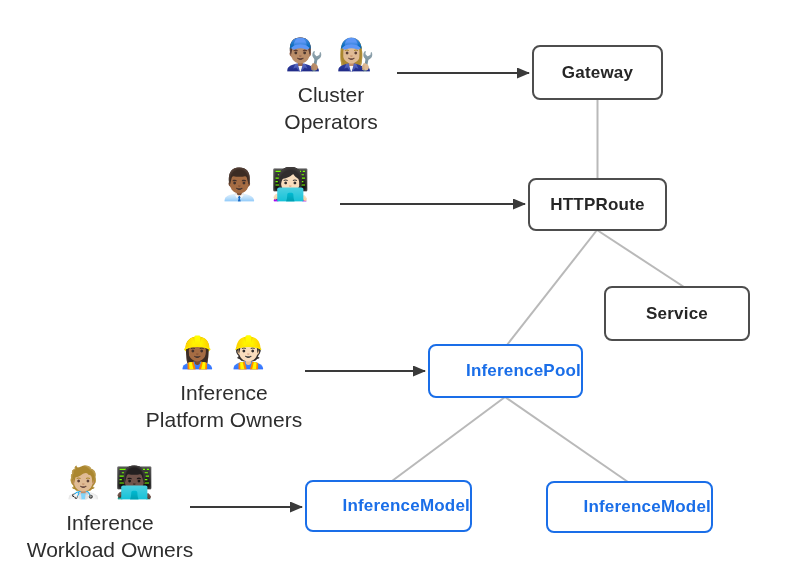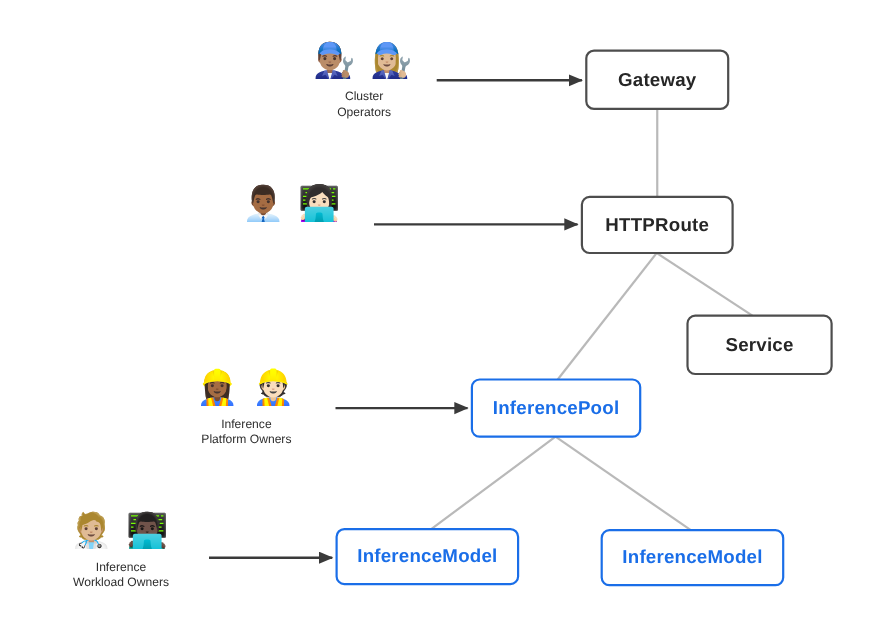--- a/index.html
+++ b/index.html
@@ -26,41 +26,42 @@
     border:2.5px solid var(--standard-border);
     border-radius:8px;
     font-size:17px;font-weight:bold;
     color:var(--standard-text);
     letter-spacing:.2px;
     box-sizing:border-box;
   }
   .node.inference{
     border-color:var(--inference-accent);
     color:var(--inference-accent);
+    justify-content:flex-end;
   }
   .node-gateway{left:532px;top:45px;width:131px;height:55px;}
   .node-httproute{left:528px;top:178px;width:139px;height:53px;}
-  .node-service{left:624px;top:286px;width:133px;height:55px;}
+  .node-service{left:604px;top:286px;width:146px;height:55px;}
   .node-inferencepool{left:428px;top:344px;width:155px;height:54px;}
   .node-inferencemodel-1{left:305px;top:480px;width:167px;height:52px;}
   .node-inferencemodel-2{left:546px;top:481px;width:167px;height:52px;}
   .actor{
     position:absolute;z-index:1;
     text-align:center;
   }
   .actor .emoji{
     display:block;
     font-size:31px;line-height:38px;
     letter-spacing:2px;
     white-space:nowrap;
   }
   .actor .actor-label{
     display:block;
     margin-top:7px;
-    font-size:11px;line-height:1.3;
+    font-size:21px;line-height:1.3;
     color:var(--label-text);
     white-space:pre-line;
   }
   .actor-cluster-operators{left:251px;top:36px;width:160px;}
   .actor-application-developers{left:186px;top:166px;width:160px;}
   .actor-inference-platform-owners{left:134px;top:334px;width:180px;}
   .actor-inference-workload-owners{left:20px;top:464px;width:180px;}
 </style>
 </head>
 <body>

